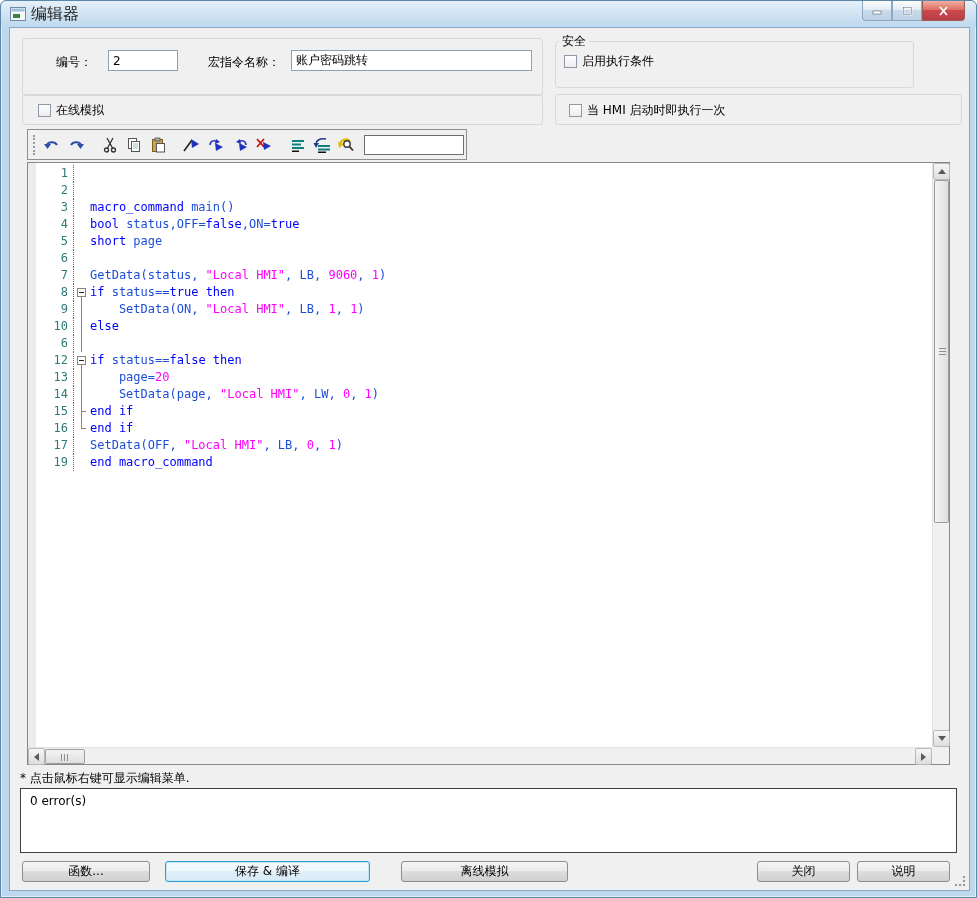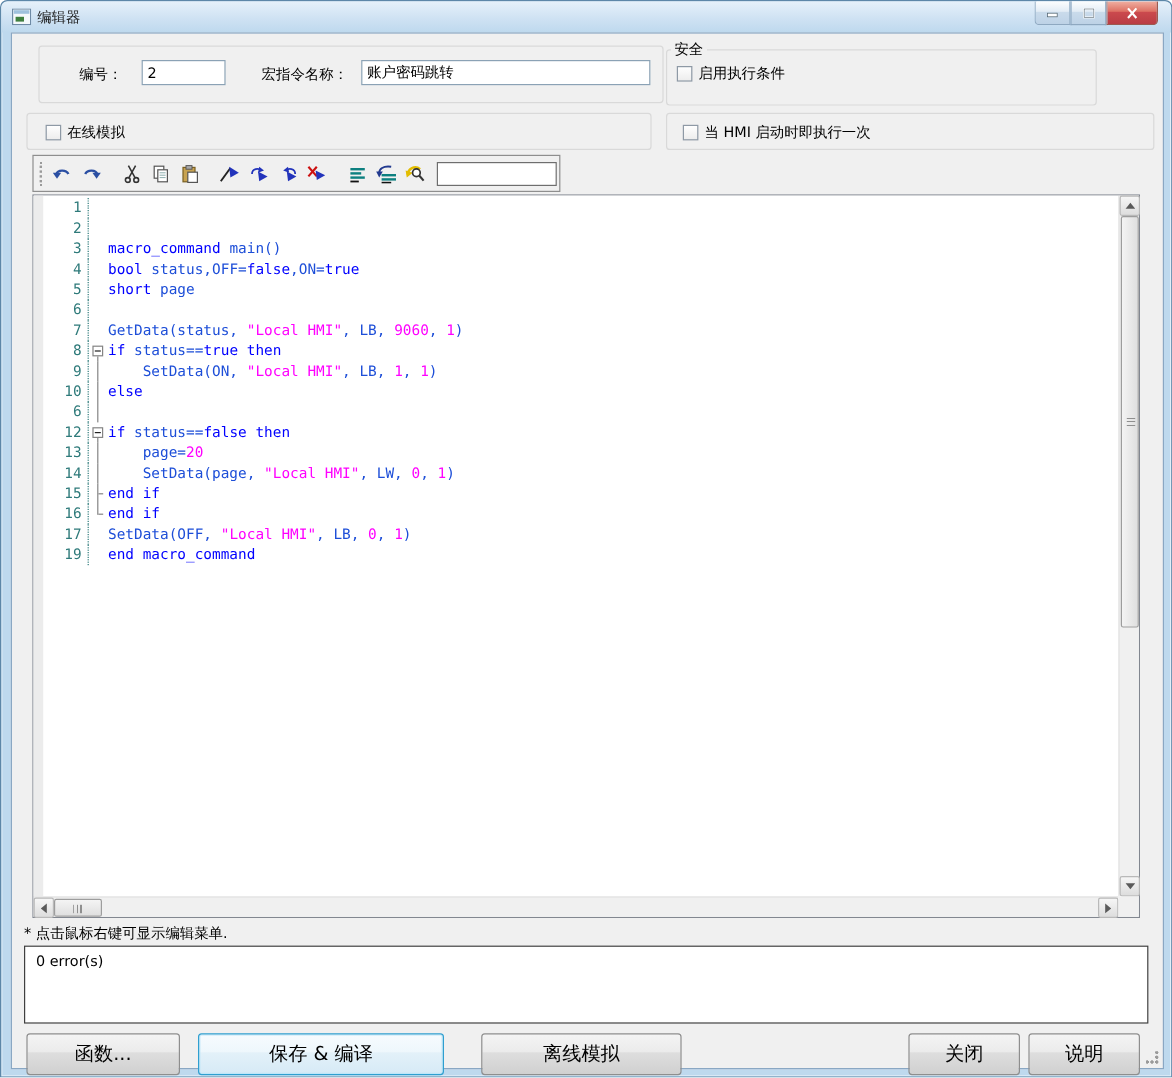--- a/index.html
+++ b/index.html
@@ -13,36 +13,36 @@
   body{font-family:"DejaVu Sans","Liberation Sans",sans-serif;font-size:12px;color:#000;}
 
   
   .window{position:relative;width:977px;height:898px;background:var(--frame);
     border:1px solid #5d87a8;border-radius:6px 6px 0 0;overflow:hidden;
     box-shadow:inset 0 0 0 1px rgba(255,255,255,.55);}
   .titlebar{position:absolute;left:0;top:0;right:0;height:26px;
     background:linear-gradient(#e6f1fa,#cfe2f3 55%,#bed9ee);
     border-radius:6px 6px 0 0;display:flex;align-items:center;}
   .win-icon{width:16px;height:14px;margin:0 5px 0 9px;flex:0 0 auto;}
-  .title-text{font-size:12px;color:#1c1c1c;}
+  .title-text{font-size:16px;color:#1c1c1c;}
   .win-controls{position:absolute;top:0;right:11px;height:20px;display:flex;}
   .wc-btn{width:30px;height:20px;border:1px solid #8ea8c0;border-top:none;
     background:linear-gradient(#fdfefe,#e2ecf5 45%,#cadbeb 46%,#bdd2e6);
     display:flex;align-items:center;justify-content:center;}
   .wc-btn:first-child{border-radius:0 0 0 4px;}
   .wc-close{width:43px;border-radius:0 0 4px 0;border-color:#9b5a50;
     background:linear-gradient(#f0b0a2,#dd7063 45%,#cc4a4e 46%,#b93d44);}
 
   
   .client{position:absolute;left:8px;top:26px;width:961px;height:864px;
     background:#f0f0f0;border:1px solid #8aa7c3;}
 
   fieldset.group{position:absolute;border:1px solid #d9d9d9;border-radius:3px;margin:0;padding:0;}
   fieldset.group legend{font-size:12px;padding:0 3px;margin-left:3px;}
-  .grp-basic{left:22px;top:10px;width:521px;height:48px;}
+  .grp-basic{left:12px;top:10px;width:521px;height:58px;}
   .grp-security{left:545px;top:5px;width:359px;height:55px;}
   .grp-periodic{left:12px;top:66px;width:521px;height:31px;}
   .grp-startup{left:545px;top:66px;width:407px;height:31px;}
 
   .fld-label{position:absolute;white-space:nowrap;}
   .txt-input{position:absolute;height:21px;border:1px solid #8ba2b5;background:#fff;
     font-family:"DejaVu Sans","Liberation Sans",sans-serif;font-size:12px;padding:0 4px;}
   .chk-row{display:flex;align-items:center;white-space:nowrap;}
   .chk-box{width:13px;height:13px;border:1px solid #8e99a5;background:linear-gradient(#fefefe,#ededed);
     display:inline-block;margin-right:5px;flex:0 0 auto;}
@@ -98,23 +98,23 @@
     background:repeating-linear-gradient(#8f8f8f 0 1px,transparent 1px 3px);}
   .h-thumb{position:absolute;top:1px;left:17px;width:40px;height:15px;border:1px solid #9d9d9d;border-radius:2px;
     background:linear-gradient(#f4f4f4,#dfdfdf);}
   .h-thumb::after{content:"";position:absolute;top:4px;left:50%;margin-left:-4px;height:7px;width:8px;
     background:repeating-linear-gradient(90deg,#8f8f8f 0 1px,transparent 1px 3px);}
 
   
   .hint{position:absolute;left:10px;top:742px;}
   .error-box{position:absolute;left:10px;top:760px;width:937px;height:65px;
     background:#fff;border:1px solid #3f3f3f;padding:5px 9px;}
-  .btn{position:absolute;top:833px;height:35px;border:1px solid #8e8e8e;border-radius:3px;
+  .btn{position:absolute;top:833px;height:21px;border:1px solid #8e8e8e;border-radius:3px;
     background:linear-gradient(#f4f4f4,#ebebeb 45%,#dedede 46%,#d0d0d0);
-    font-family:"DejaVu Sans","Liberation Sans",sans-serif;font-size:16px;color:#000;padding:0;}
+    font-family:"DejaVu Sans","Liberation Sans",sans-serif;font-size:12px;color:#000;padding:0;}
   .btn-default{border:1px solid #2f9fd0;box-shadow:inset 0 0 0 1px #bfe6f8;
     background:linear-gradient(#f6fbfe,#eef7fc 45%,#e3f1f9 46%,#d6eaf6);}
   .b-functions{left:12px;width:128px;}
   .b-save{left:155px;width:205px;}
   .b-offline{left:391px;width:167px;}
   .b-online{left:566px;width:171px;}
   .b-close{left:747px;width:93px;}
   .b-help{left:847px;width:93px;}
   .resize-grip{position:absolute;right:3px;bottom:3px;width:11px;height:11px;
     background:

